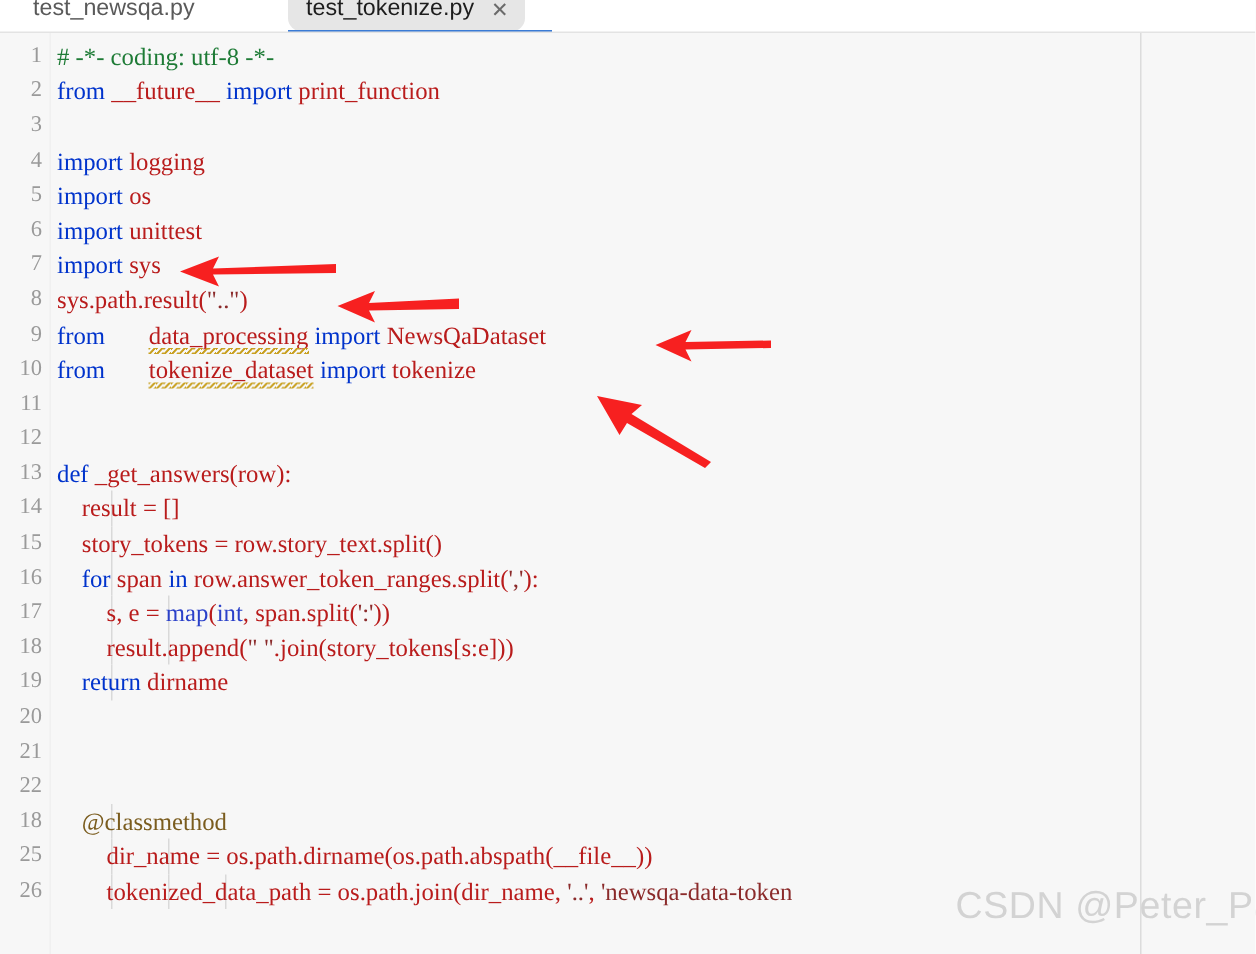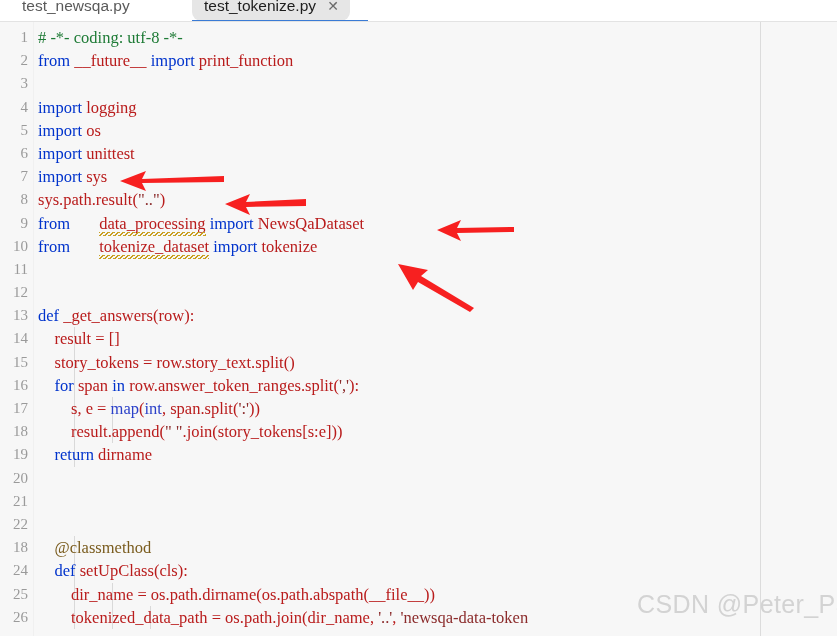--- a/index.html
+++ b/index.html
@@ -230,21 +230,20 @@
         <div class="line"><div class="guide g1"></div><span class="ln">14</span><span class="code"><span class="plain">    result = []</span></span></div>
         <div class="line"><div class="guide g1"></div><span class="ln">15</span><span class="code"><span class="plain">    story_tokens = row.story_text.split()</span></span></div>
         <div class="line"><div class="guide g1"></div><span class="ln">16</span><span class="code"><span class="plain">    </span><span class="kw">for</span><span class="plain"> span </span><span class="kw">in</span><span class="plain"> row.answer_token_ranges.split(</span><span class="str">','</span><span class="plain">):</span></span></div>
         <div class="line"><div class="guide g1"></div><div class="guide g2"></div><span class="ln">17</span><span class="code"><span class="plain">        s, e = </span><span class="bi">map</span><span class="plain">(</span><span class="bi">int</span><span class="plain">, span.split(</span><span class="str">':'</span><span class="plain">))</span></span></div>
         <div class="line"><div class="guide g1"></div><div class="guide g2"></div><span class="ln">18</span><span class="code"><span class="plain">        result.append(</span><span class="str">" "</span><span class="plain">.join(story_tokens[s:e]))</span></span></div>
         <div class="line"><div class="guide g1"></div><span class="ln">19</span><span class="code"><span class="plain">    </span><span class="kw">return</span><span class="plain"> dirname</span></span></div>
         <div class="line"><span class="ln">20</span><span class="code"></span></div>
         <div class="line"><span class="ln">21</span><span class="code"></span></div>
         <div class="line"><span class="ln">22</span></div>
         <div class="line"><div class="guide g1"></div><span class="ln">18</span><span class="code"><span class="plain">    </span><span class="dec">@classmethod</span></span></div>
-        <div class="line"><div class="guide g1"></div><span class="ln">24</span><span class="code"><span class="plain">    </span><span class="kw">def</span><span class="plain"> setUpClass(cls):</span></span></div>
         <div class="line"><div class="guide g1"></div><div class="guide g2"></div><span class="ln">25</span><span class="code"><span class="plain">        dir_name = os.path.dirname(os.path.abspath(__file__))</span></span></div>
         <div class="line"><div class="guide g1"></div><div class="guide g2"></div><div class="guide g3"></div><span class="ln">26</span><span class="code"><span class="plain">        tokenized_data_path = os.path.join(dir_name, </span><span class="str">'..'</span><span class="plain">, </span><span class="str">'newsqa-data-token</span></span></div>
       </div>
   </div>
 
   <svg class="arrow" style="left:116px; top:168px;" width="110" height="26" viewBox="0 0 110 26">
     <path d="M4 13 L30 3 L26 11 L108 8 L108 14 L26 15 L30 23 Z" fill="#f72020"></path>
   </svg>
 
   <svg class="arrow" style="left:222px; top:191px;" width="86" height="26" viewBox="0 0 86 26">

